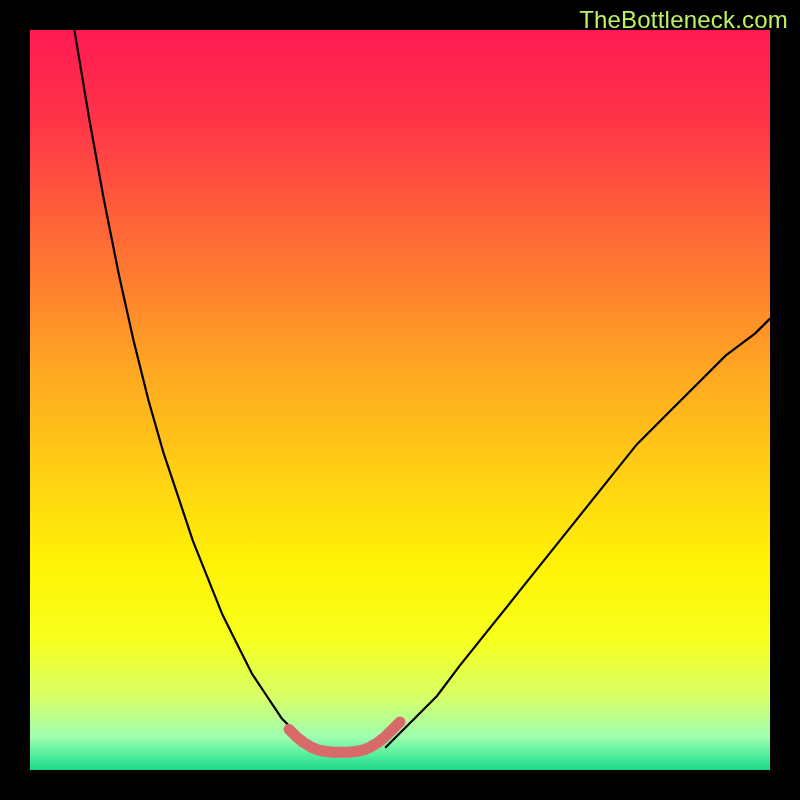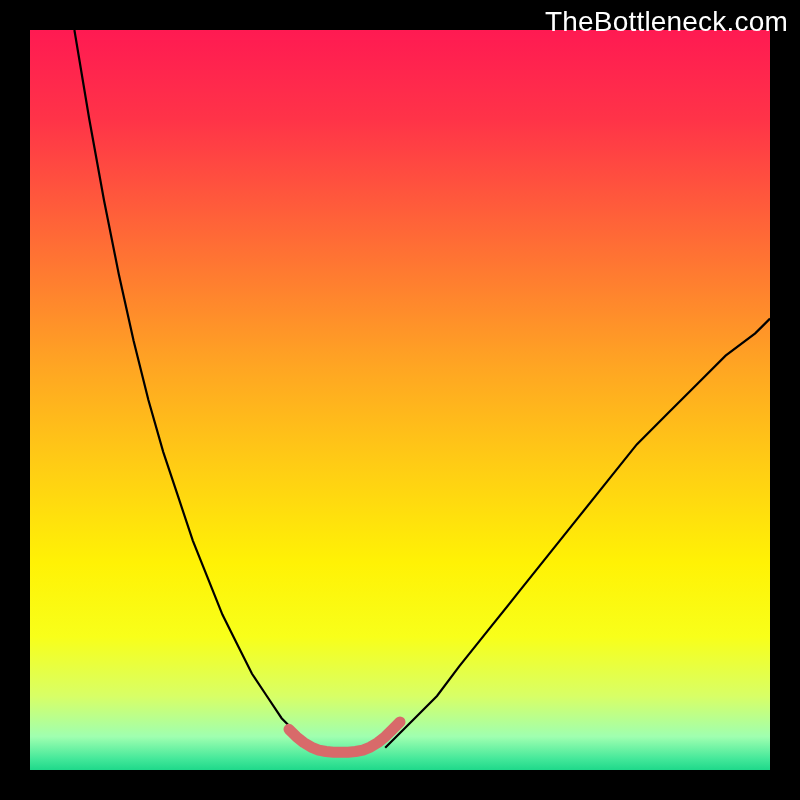--- a/index.html
+++ b/index.html
@@ -23,22 +23,22 @@
     position: absolute;
     left: 30px;
     top: 30px;
     width: 740px;
     height: 740px;
   }
   .watermark {
     position: absolute;
     top: 6px;
     right: 12px;
-    color: #ffffff;
-    font-size: 28px;
+    color: #bef264;
+    font-size: 24px;
     font-weight: 500;
     letter-spacing: 0.2px;
     user-select: none;
   }
   svg { display: block; }
 </style>
 </head>
 <body>
 
 <div class="frame">

